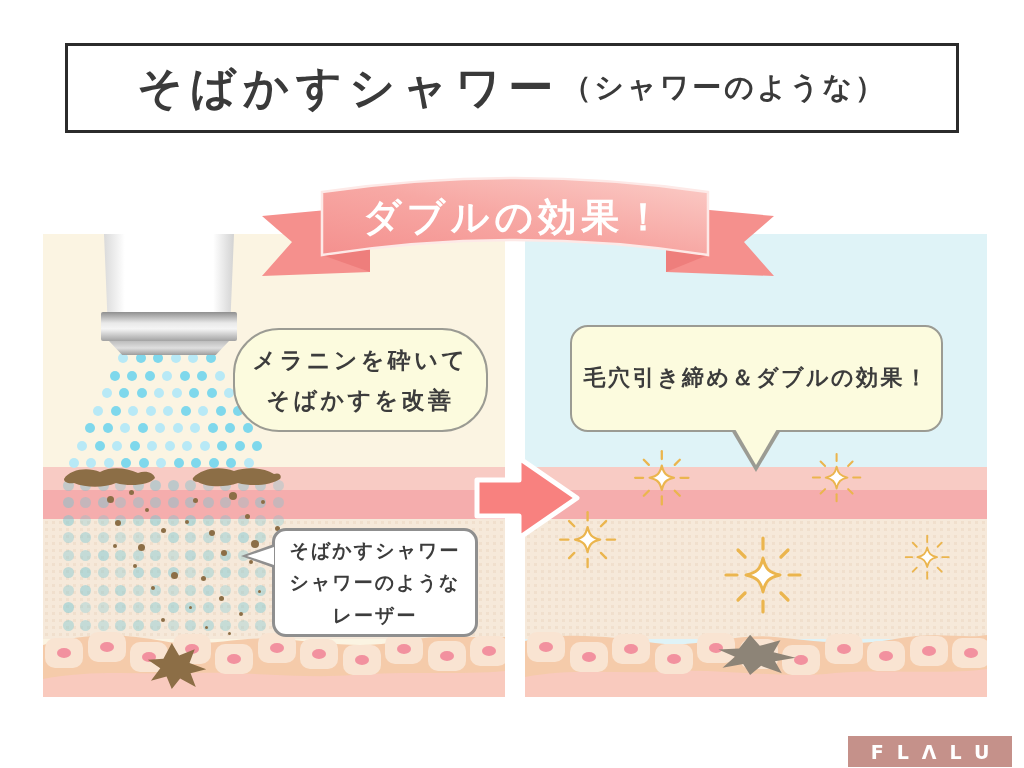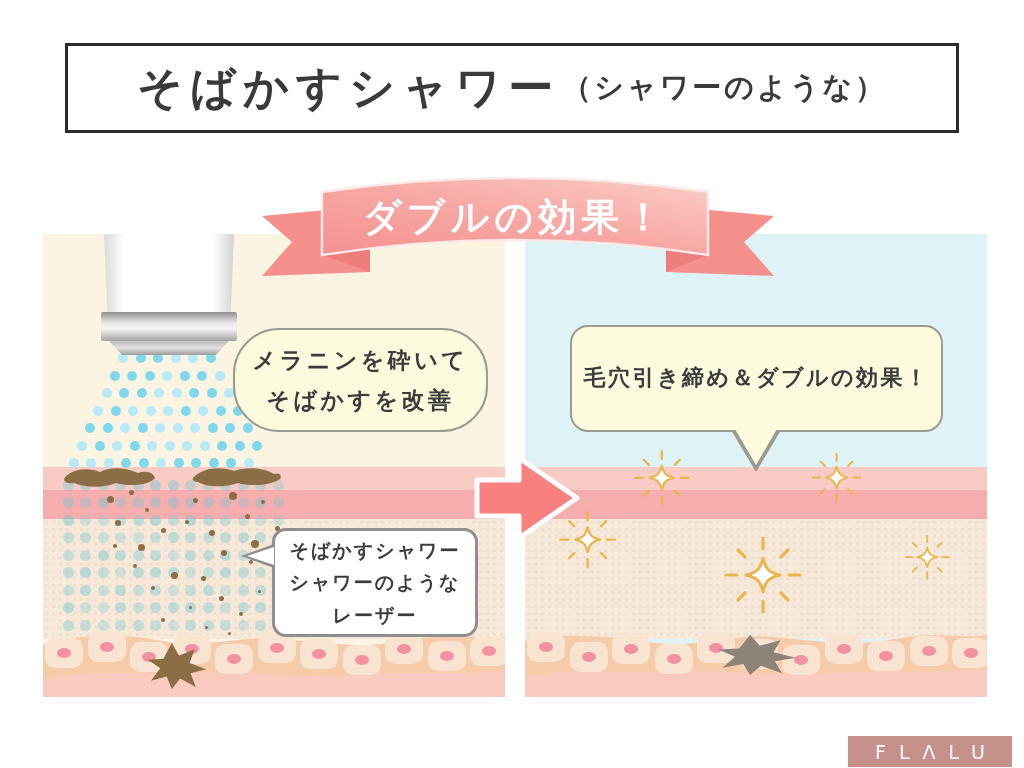--- a/index.html
+++ b/index.html
@@ -55,21 +55,21 @@
        border-top:9px solid transparent;border-bottom:9px solid transparent;border-right:27px solid #ffffff;}
   
   .cell{position:absolute;width:38px;height:30px;border-radius:10px;background:#f9e4d2;}
   .cell-dot{position:absolute;left:12px;top:10px;width:14px;height:10px;border-radius:50%;background:#f2919f;}
   .sparkle{position:absolute;}
   
   .ribbon-svg{left:253px;top:170px;z-index:10;}
   .arrow-svg{left:463px;top:448px;z-index:10;}
   .logo{left:848px;top:736px;width:164px;height:31px;background:#c5918a;
         display:flex;align-items:center;justify-content:center;}
-  .logo span{color:#fff;font-size:19px;font-weight:400;letter-spacing:13px;padding-left:13px;}
+  .logo span{color:#fff;font-size:19px;font-weight:700;letter-spacing:13px;padding-left:13px;}
 </style>
 </head>
 <body>
 
 <div class="stage">
 
   <div class="abs title-box">
     <span class="title-main">そばかすシャワー</span>
     <span class="title-sub">（シャワーのような）</span>
   </div>

